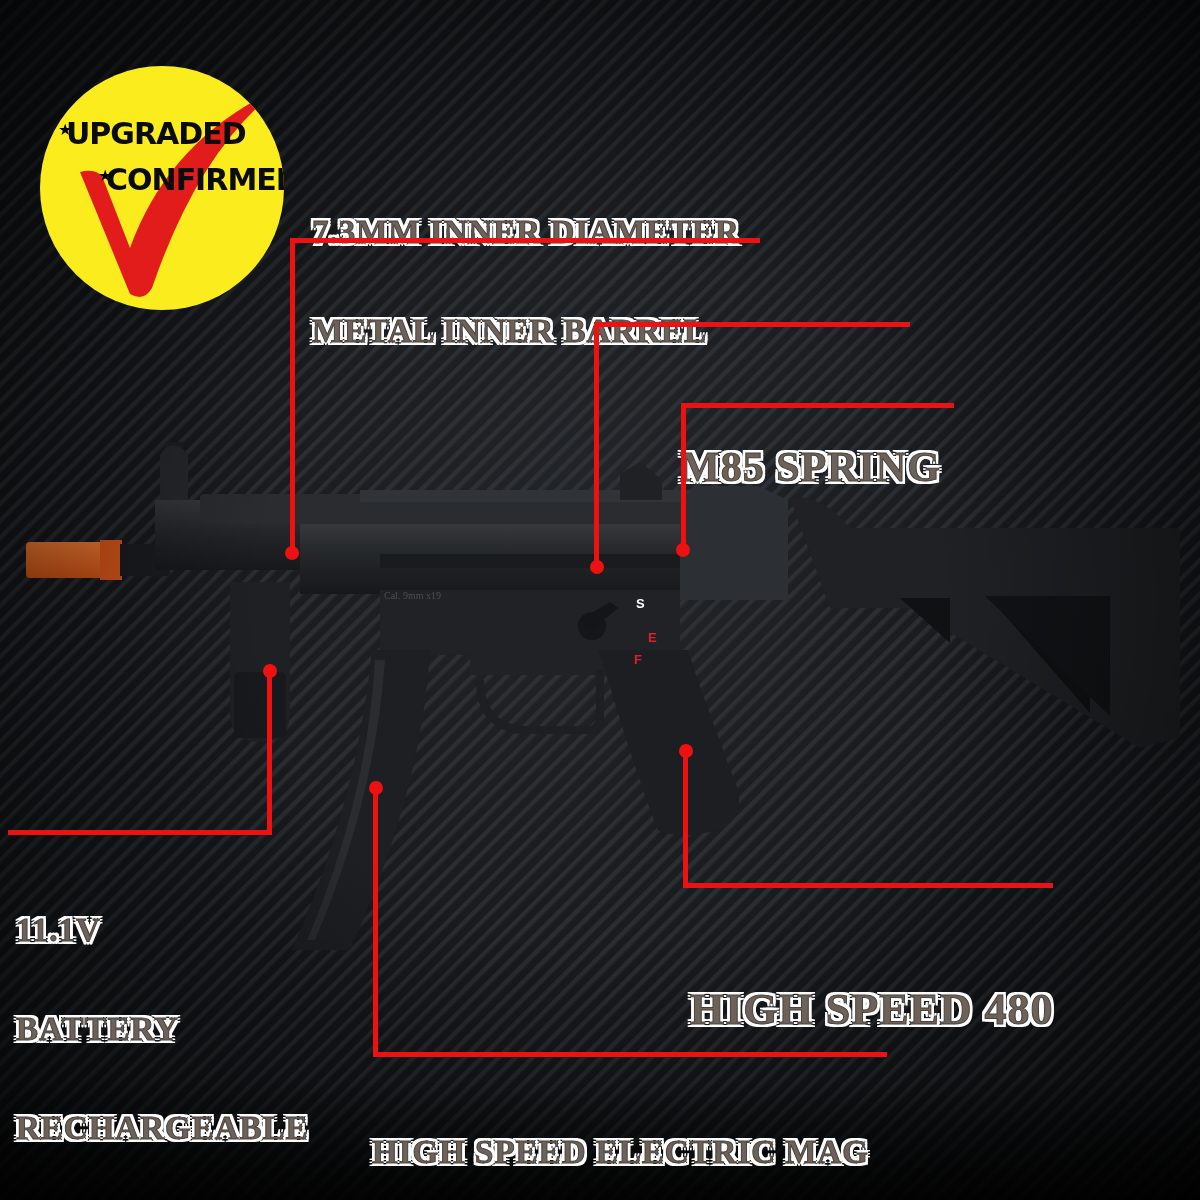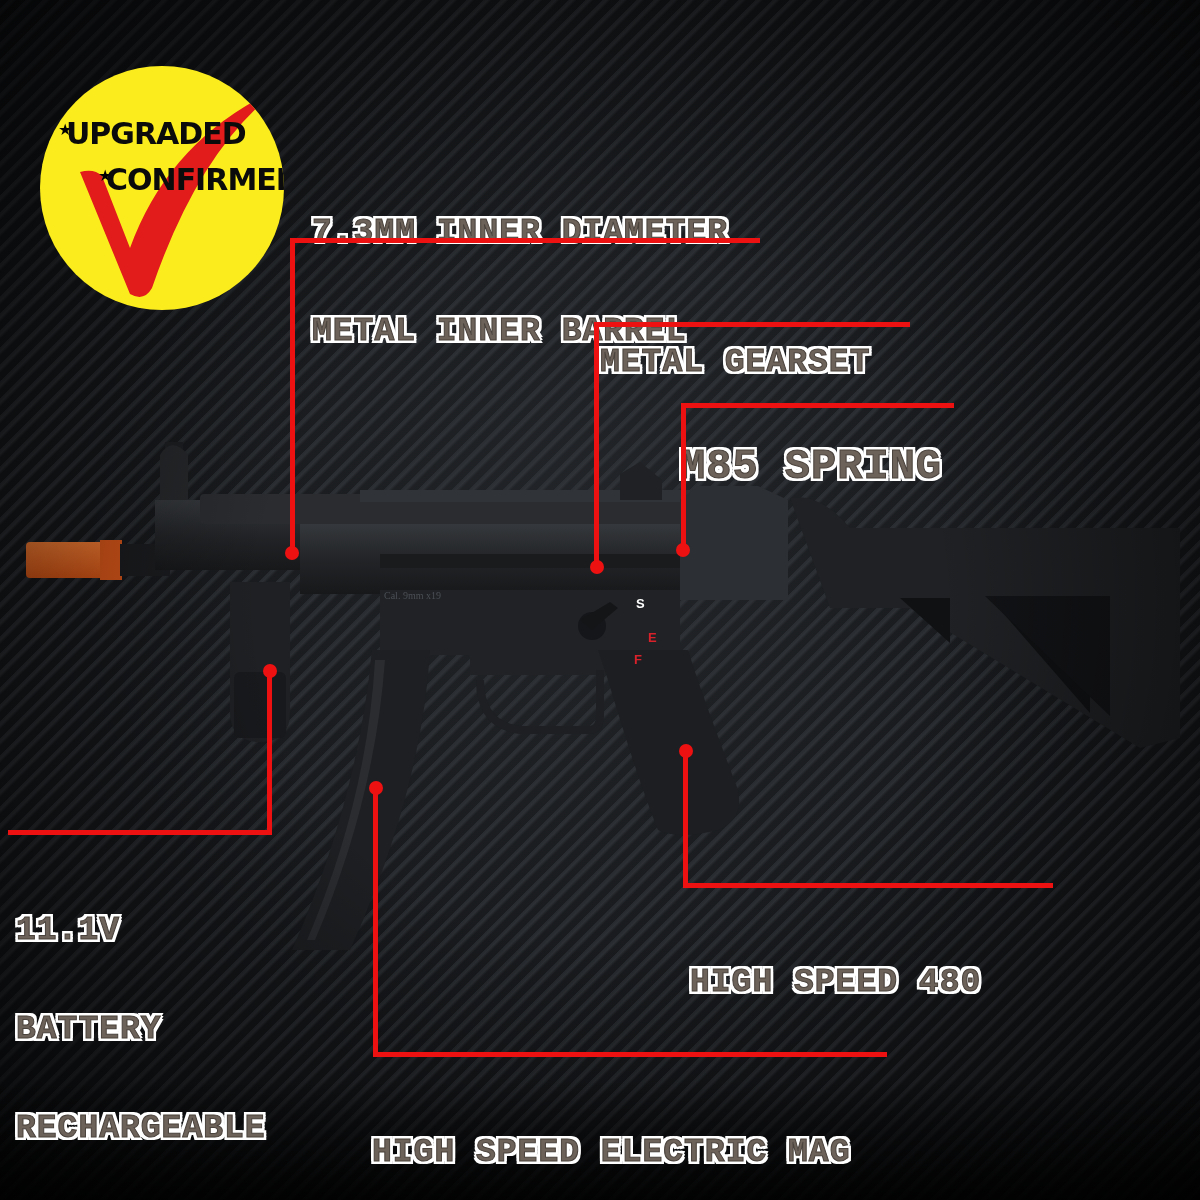--- a/index.html
+++ b/index.html
@@ -15,21 +15,21 @@
     position: absolute; inset: 0; pointer-events: none;
     background: radial-gradient(ellipse at 50% 50%, rgba(0,0,0,0) 40%, rgba(0,0,0,0.75) 100%);
   }
   .bottom-fade {
     position: absolute; left: 0; right: 0; bottom: 0; height: 120px;
     background: linear-gradient(to bottom, rgba(0,0,0,0), rgba(0,0,0,0.85));
   }
   
   .label {
     position: absolute; margin: 0;
-    font-family: Liberation Mono, monospace; font-weight: bold;
+    font-family: Liberation Serif, serif; font-weight: bold;
     color: #6d625a; text-transform: uppercase;
     letter-spacing: 1px; line-height: 1.0;
     -webkit-text-stroke: 1px #4a423c;
     text-shadow:
       -3px -3px 0 #fff, 3px -3px 0 #fff, -3px 3px 0 #fff, 3px 3px 0 #fff,
       0 -3px 0 #fff, 0 3px 0 #fff, -3px 0 0 #fff, 3px 0 0 #fff;
     white-space: pre;
   }
   .label span { display: block; }
   
@@ -130,23 +130,20 @@
   </div>
 
   <div class="label" style="left:312px; top:150px; font-size:33px;">
     <span>7.3MM INNER DIAMETER</span>
     <span>METAL INNER BARREL</span>
   </div>
   <div class="line" style="left:290px; top:238px; width:470px; height:5px;"></div>
   <div class="line" style="left:290px; top:238px; width:5px; height:316px;"></div>
   <div class="dot" style="left:285px; top:546px;"></div>
 
-  <div class="label" style="left:600px; top:280px; font-size:33px;">
-    <span>METAL GEARSET</span>
-  </div>
   <div class="line" style="left:594px; top:322px; width:316px; height:5px;"></div>
   <div class="line" style="left:594px; top:322px; width:5px; height:246px;"></div>
   <div class="dot" style="left:590px; top:560px;"></div>
 
   <div class="label" style="left:680px; top:362px; font-size:42px;">
     <span>M85 SPRING</span>
   </div>
   <div class="line" style="left:681px; top:403px; width:273px; height:5px;"></div>
   <div class="line" style="left:681px; top:403px; width:5px; height:146px;"></div>
   <div class="dot" style="left:676px; top:543px;"></div>
@@ -156,21 +153,21 @@
   <div class="line" style="left:8px; top:830px; width:264px; height:5px;"></div>
   <div class="label" style="left:16px; top:848px; font-size:33px;">
     <span>11.1V</span>
     <span>BATTERY</span>
     <span>RECHARGEABLE</span>
   </div>
 
   <div class="dot" style="left:679px; top:744px;"></div>
   <div class="line" style="left:683px; top:750px; width:5px; height:138px;"></div>
   <div class="line" style="left:683px; top:883px; width:370px; height:5px;"></div>
-  <div class="label" style="left:690px; top:900px; font-size:33px;">
+  <div class="label" style="left:690px; top:900px; font-size:44px;">
     <span>HIGH SPEED 480</span>
   </div>
 
   <div class="dot" style="left:369px; top:781px;"></div>
   <div class="line" style="left:373px; top:787px; width:5px; height:270px;"></div>
   <div class="line" style="left:373px; top:1052px; width:514px; height:5px;"></div>
   <div class="label" style="left:372px; top:1070px; font-size:33px;">
     <span>HIGH SPEED ELECTRIC MAG</span>
   </div>
 

